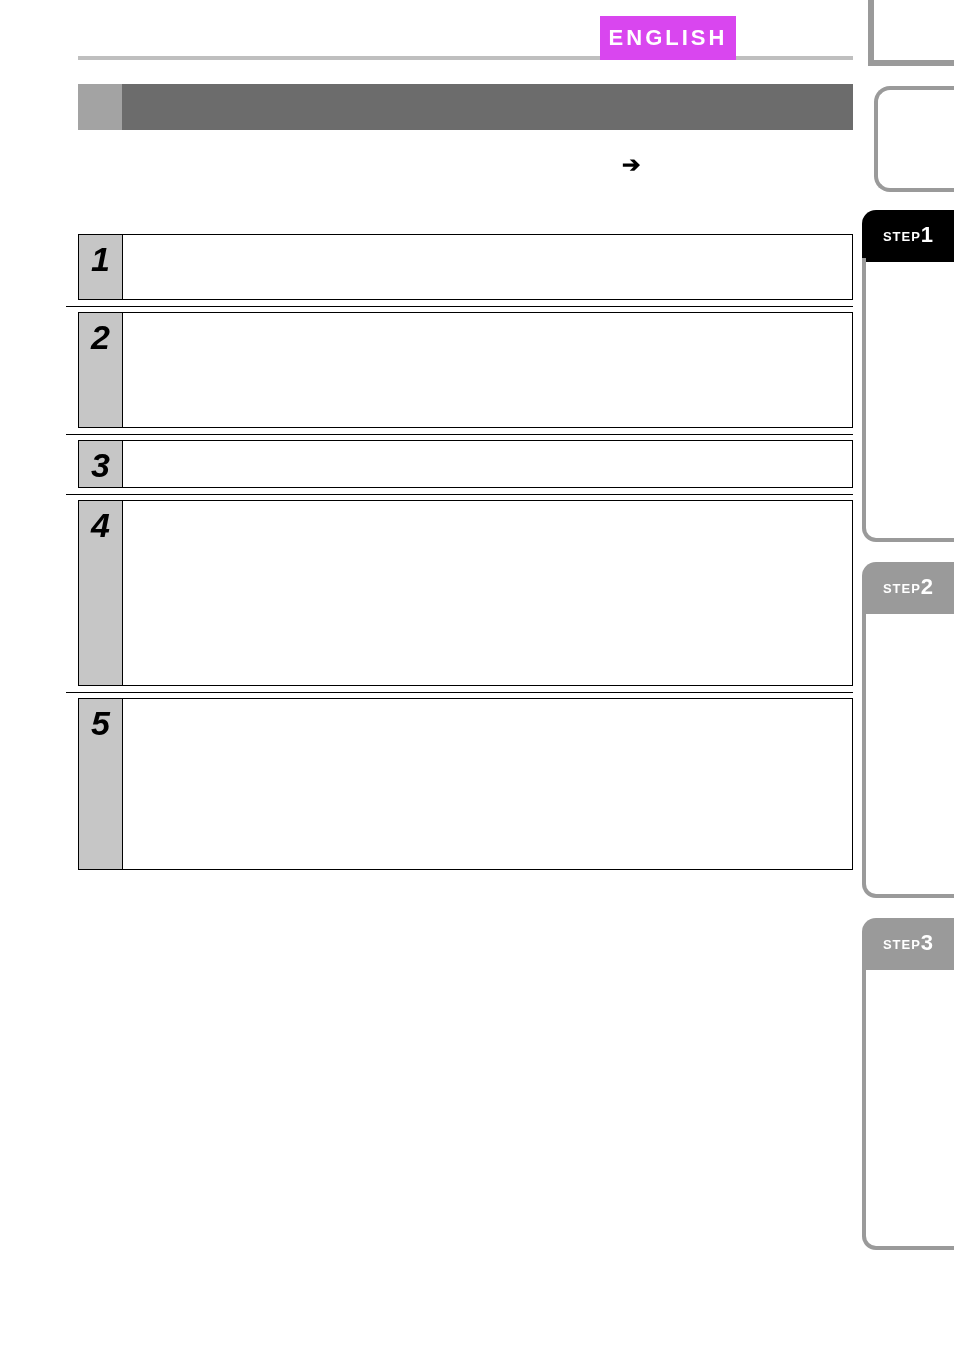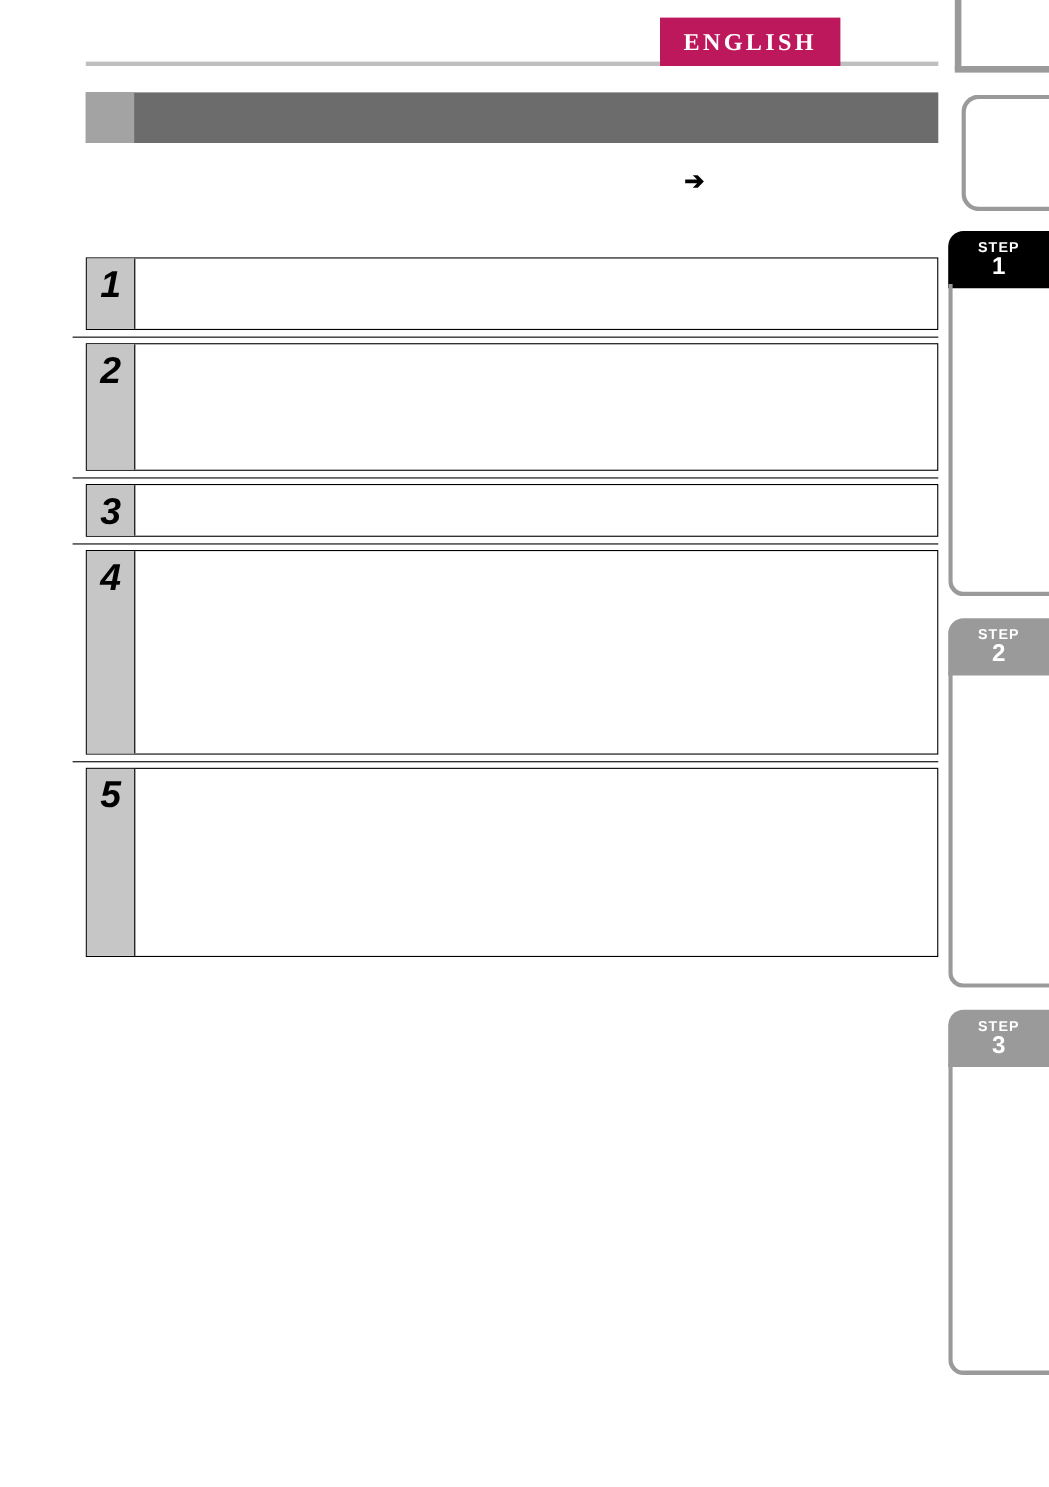--- a/index.html
+++ b/index.html
@@ -15,31 +15,30 @@
       left: 78px;
       top: 56px;
       width: 775px;
       height: 4px;
       background: #bfbfbf;
     }
     .english-tag {
       position: absolute;
       left: 600px;
       top: 16px;
-      width: 164px;
+      width: 136px;
       height: 44px;
-      background: #be185d;
+      background: #d946ef;
       color: #fff;
       font-weight: 900;
       font-size: 22px;
       letter-spacing: 3px;
       display: flex;
       align-items: center;
       justify-content: center;
-      font-family: Liberation Serif, serif;
     }
     .right-vbar-top {
       position: absolute;
       top: 0;
       left: 868px;
       width: 6px;
       height: 63px;
       background: #9a9a9a;
     }
     .right-hbar-top {
@@ -109,21 +108,21 @@
       border-bottom-left-radius: 16px;
     }
     .right-box-top { top: 86px; height: 106px; }
     .step-tab {
       position: absolute;
       left: 862px;
       width: 92px;
       height: 52px;
       border-top-left-radius: 14px;
       display: flex;
-      flex-direction: column;
+      flex-direction: row;
       align-items: center;
       justify-content: center;
       color: #fff;
     }
     .step-tab .lbl { font-size: 13px; font-weight: 900; letter-spacing: 1px; }
     .step-tab .num { font-size: 22px; font-weight: 900; margin-top: -3px; }
     .tab1 { top: 210px; background: #000; }
     .panel1 {
       position: absolute;
       left: 862px;

